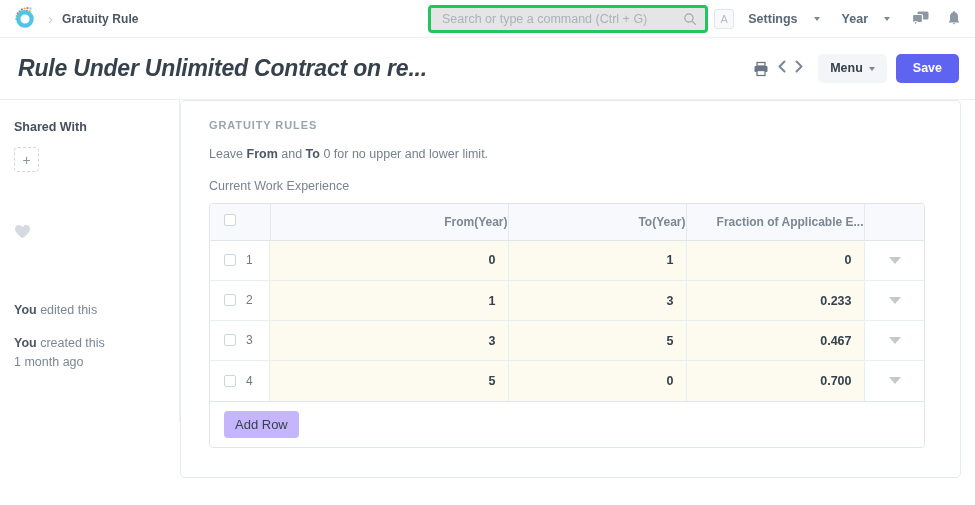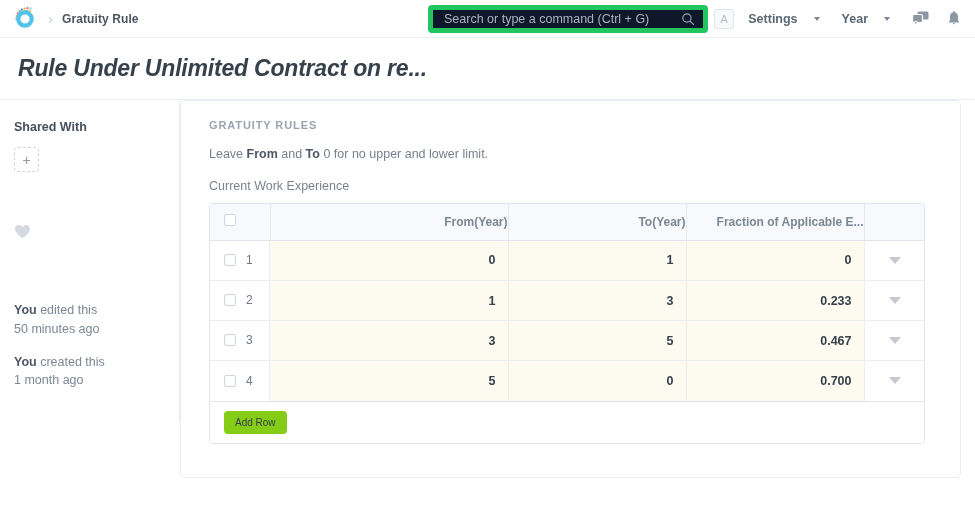--- a/index.html
+++ b/index.html
@@ -28,22 +28,22 @@
   }
   .brand-title {
     font-size: 12px; font-weight: bold; color: #4a5562; letter-spacing: .1px;
   }
   .search-wrap {
     position: absolute; left: 428px; top: 5px;
     width: 280px; height: 28px;
   }
   .search-box {
     width: 100%; height: 100%;
-    border: 5px solid #22c55e; border-radius: 4px;
-    background: #0f172a;
+    border: 3px solid #22c55e; border-radius: 4px;
+    background: #e5e5e5;
     display: flex; align-items: center;
     padding: 0 8px 0 11px;
     gap: 32px;
   }
   .search-box input {
     flex: 1; border: none; outline: none; background: transparent;
     font-family: "Liberation Sans", sans-serif;
     font-size: 12.5px; color: #6b7684;
   }
   .search-box input::placeholder { color: #a9b2bd; }
@@ -163,21 +163,21 @@
   .tri-dn {
     width: 0; height: 0; margin: 0 auto;
     border-left: 6px solid transparent; border-right: 6px solid transparent;
     border-top: 7px solid #c3c9cf; cursor: pointer;
   }
   .grid-foot {
     background: #fff; border-top: 1px solid #dfe5ea;
     padding: 9px 0 9px 14px;
   }
   .btn-addrow {
-    background: #84cc16; color: #36414c; font-size: 10px;
+    background: #c4b5fd; color: #36414c; font-size: 13px;
     padding: 6px 11px; border-radius: 4px; border: none;
     font-family: "Liberation Sans", sans-serif; cursor: pointer;
   }
 </style>
 </head>
 <body>
 
 <div class="navbar">
   <div class="logo">
     <svg width="30" height="30" viewBox="0 0 30 30">
@@ -237,37 +237,62 @@
         <path d="M7 1.2 C9.6 1.2 11 3 11 5.6 L11 9.2 L12.3 11.4 L1.7 11.4 L3 9.2 L3 5.6 C3 3 4.4 1.2 7 1.2 Z" fill="#8d97a4"></path>
         <circle cx="7" cy="1" r="1" fill="#8d97a4"></circle>
         <path d="M5.6 12.3 A1.5 1.5 0 0 0 8.4 12.3 Z" fill="#8d97a4"></path>
       </svg>
     </div>
   </div>
 </div>
 
 <div class="titlebar">
   <div class="page-title">Rule Under Unlimited Contract on re...</div>
+  <div class="tb-right">
+    <div class="tb-icon">
+      <svg width="16" height="16" viewBox="0 0 16 16">
+        <rect x="4" y="1.5" width="8" height="3.5" fill="none" stroke="#6b7684" stroke-width="1.3"></rect>
+        <rect x="1.5" y="5" width="13" height="6" rx="1" fill="#6b7684"></rect>
+        <rect x="4" y="9.5" width="8" height="5" fill="#fff" stroke="#6b7684" stroke-width="1.3"></rect>
+      </svg>
+    </div>
+    <div class="tb-arrows">
+      <div>
+        <svg width="13" height="15" viewBox="0 0 13 15">
+            <polyline points="8.5,2.5 3.5,7.5 8.5,12.5" fill="none" stroke="#7b8795" stroke-width="2" stroke-linecap="round" stroke-linejoin="round"></polyline>
+          </svg>
+      </div>
+      <div>
+        <svg width="13" height="15" viewBox="0 0 13 15">
+            <polyline points="4.5,2.5 9.5,7.5 4.5,12.5" fill="none" stroke="#7b8795" stroke-width="2" stroke-linecap="round" stroke-linejoin="round"></polyline>
+          </svg>
+      </div>
+    </div>
+    <button class="btn btn-menu">
+      <span>Menu</span>
+      <i class="caret-dn"></i>
+    </button>
+    <button class="btn btn-save">Save</button>
+  </div>
 </div>
 
 <div class="layout">
 
   <div class="sidebar">
     <div class="sb-head">Shared With</div>
     <div class="add-square">+</div>
     <div class="heart">
       <svg width="17" height="15" viewBox="0 0 17 15">
         <path d="M8.5 14 C8.5 14 1 9.4 1 4.9 C1 2.6 2.7 1 4.7 1 C6.2 1 7.7 1.9 8.5 3.3
                  C9.3 1.9 10.8 1 12.3 1 C14.3 1 16 2.6 16 4.9 C16 9.4 8.5 14 8.5 14 Z" fill="#d5dae0"></path>
       </svg>
     </div>
     <div class="sb-log">
       <div class="blk">
         <div><span class="who">You</span><span> edited this</span></div>
-        <div>50 minutes ago</div>
       </div>
       <div class="blk">
         <div><span class="who">You</span><span> created this</span></div>
         <div>1 month ago</div>
       </div>
     </div>
   </div>
 
   <div class="content">
     <div class="card">

